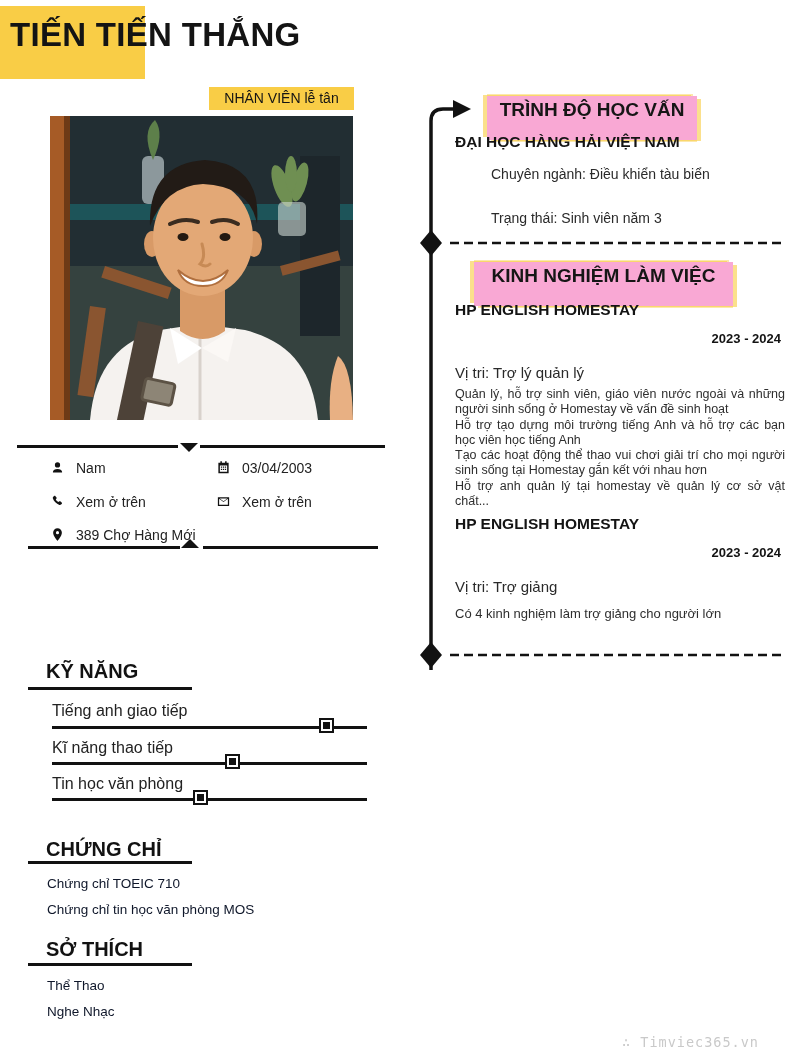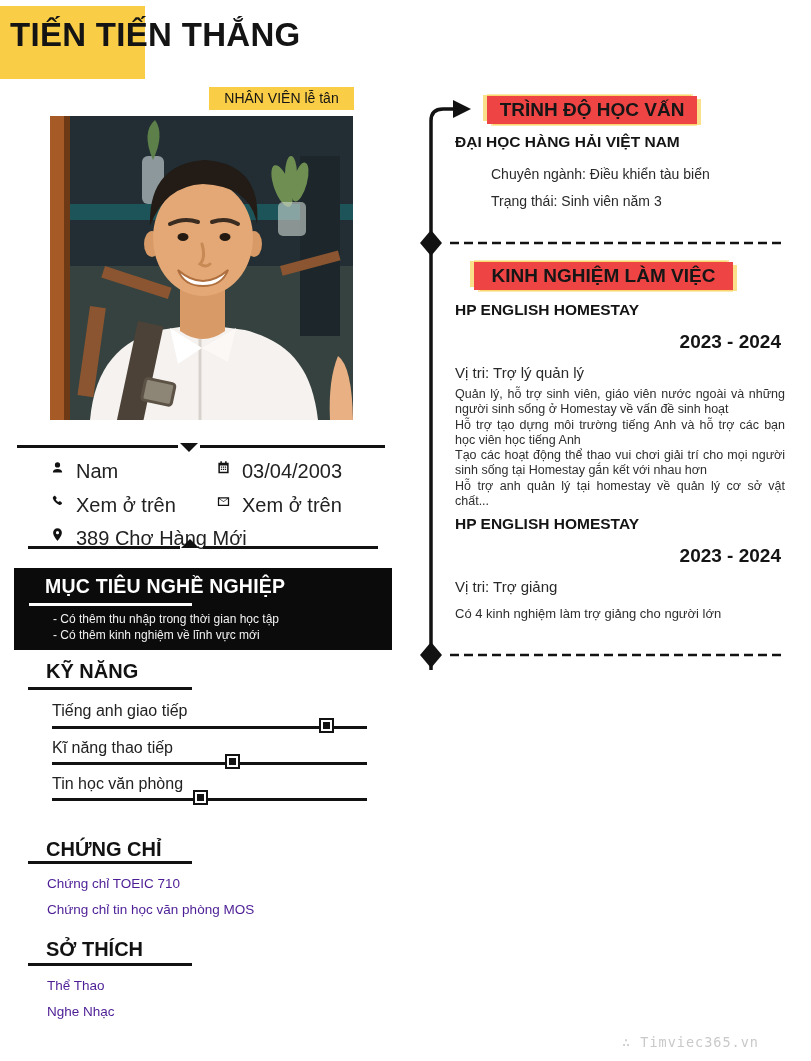--- a/index.html
+++ b/index.html
@@ -15,52 +15,52 @@
   .role-badge { left:209px; top:87px; width:145px; height:23px; background:#F9CD46;
     font-size:14px; text-align:center; line-height:23px; color:#141414; }
 
   
   .photo { left:50px; top:116px; width:303px; height:304px; }
 
   
   .hline { position:absolute; height:3px; background:#121212; }
   .tri-down { position:absolute; width:0; height:0; border-left:9px solid transparent; border-right:9px solid transparent; border-top:9px solid #121212; }
   .tri-up   { position:absolute; width:0; height:0; border-left:9px solid transparent; border-right:9px solid transparent; border-bottom:9px solid #121212; }
-  .contact-item { position:absolute; font-size:20px; color:#222; white-space:nowrap; }
+  .contact-item { position:absolute; font-size:14px; color:#222; white-space:nowrap; }
   .contact-item svg { position:absolute; left:0; top:0; width:15px; height:15px; }
   .contact-item span { margin-left:26px; }
 
   
   .objective-box { left:14px; top:568px; width:378px; height:82px; background:#0b0b0b; color:#fff; }
   .objective-title { position:absolute; left:31px; top:7px; font-size:19.5px; font-weight:800; letter-spacing:.2px; }
   .objective-underline { position:absolute; left:15px; top:35px; width:163px; height:2.5px; background:#fff; }
   .objective-item { position:absolute; left:39px; font-size:12px; color:#f2f2f2; white-space:nowrap; }
 
   
   .sec-heading { position:absolute; left:46px; font-size:20px; font-weight:800; color:#121212; white-space:nowrap; }
   .sec-underline { position:absolute; left:28px; width:164px; height:3px; background:#121212; }
-  .plain-item { position:absolute; left:47px; font-size:13.5px; color:#4c1d95; white-space:nowrap; }
+  .plain-item { position:absolute; left:47px; font-size:13.5px; color:#0f172a; white-space:nowrap; }
 
   
   .skill-label { position:absolute; left:0; font-size:16px; color:#222; white-space:nowrap; }
   .skill-line { position:absolute; left:0; width:315px; height:3px; background:#121212; }
   .skill-marker { position:absolute; top:-6.5px; width:7px; height:7px; background:#121212;
     border:2px solid #ffffff; outline:2.5px solid #121212; }
 
   
   .timeline-svg { left:410px; top:85px; width:401px; height:615px; }
-  .section-tag { position:absolute; background:#ef4444; color:#161616; font-size:19px; font-weight:800;
-    text-align:center; line-height:28px; height:28px; white-space:nowrap;
+  .section-tag { position:absolute; background:#f9a8d4; color:#161616; font-size:19px; font-weight:800;
+    text-align:center; line-height:28px; height:44px; white-space:nowrap;
     box-shadow: 5px 2px 0 -1px rgba(249,205,70,.62), -5px -2px 0 -1px rgba(249,205,70,.62),
                 2px 4px 0 -2px rgba(249,205,70,.45), -2px -4px 0 -2px rgba(249,205,70,.45); }
   .tag-edu { left:487px; top:96px; width:210px; }
   .tag-exp { left:474px; top:262px; width:259px; }
   .r-bold { position:absolute; left:455px; font-size:15.5px; font-weight:800; color:#141414; white-space:nowrap; }
   .r-text { position:absolute; left:455px; font-size:14px; color:#2a2a2a; white-space:nowrap;margin-left:36px; }
-  .job-period { position:absolute; right:30px; font-size:19px; font-weight:800; color:#141414; }
+  .job-period { position:absolute; right:30px; font-size:13px; font-weight:800; color:#141414; }
   .job-position { position:absolute; left:455px; font-size:15px; color:#2a2a2a; }
   .job-desc { position:absolute; left:455px; width:330px; font-size:12.5px; line-height:1.22;
     color:#2e2e2e; text-align:justify; white-space:pre-line; }
 
   .watermark { left:622px; top:1034px; font-family:"DejaVu Sans Mono", monospace;
     font-size:13.5px; color:#c9c9c9; letter-spacing:1px; white-space:nowrap; }
 </style>
 </head>
 <body>
 
@@ -142,26 +142,20 @@
     <svg viewBox="0 0 24 24">
         <path fill="#121212" d="M12 2a7 7 0 0 0-7 7c0 5.2 7 13 7 13s7-7.8 7-13a7 7 0 0 0-7-7Zm0 9.5A2.5 2.5 0 1 1 12 6.5a2.5 2.5 0 0 1 0 5Z"></path>
       </svg>
     <span>389 Chợ Hàng Mới</span>
   </div>
 
   <div class="hline" style="left:28px; top:546px; width:152px;"></div>
   <div class="tri-up" style="left:181px; top:539px;"></div>
   <div class="hline" style="left:203px; top:546px; width:175px;"></div>
 
-  <div class="abs objective-box">
-    <div class="objective-title">MỤC TIÊU NGHỀ NGHIỆP</div>
-    <div class="objective-underline"></div>
-    <div class="objective-item" style="top:44px;">- Có thêm thu nhập trong thời gian học tập</div>
-    <div class="objective-item" style="top:60px;">- Có thêm kinh nghiệm về lĩnh vực mới</div>
-  </div>
 
   <div class="sec-heading" style="top:660px;">KỸ NĂNG</div>
   <div class="sec-underline" style="top:687px;"></div>
   <div class="abs" style="left:52px; top:702px; width:315px; height:110px;">
     <div class="skill-label" style="top:0;">Tiếng anh giao tiếp</div>
     <div class="skill-line" style="top:24px;">
       <div class="skill-marker" style="left: calc(88% - 8px);"></div>
     </div>
     <div class="skill-label" style="top:37px;">Kĩ năng thao tiếp</div>
     <div class="skill-line" style="top:60px;">
@@ -188,21 +182,21 @@
     <polygon points="43,15 61,24 43,33" fill="#121212"></polygon>
     <path d="M21 145 L32 158 L21 171 L10 158 Z" fill="#121212"></path>
     <line x1="40" y1="158" x2="372" y2="158" stroke="#121212" stroke-width="2.5" stroke-dasharray="9 5"></line>
     <path d="M21 557 L32 570 L21 583 L10 570 Z" fill="#121212"></path>
     <line x1="40" y1="570" x2="372" y2="570" stroke="#121212" stroke-width="2.5" stroke-dasharray="9 5"></line>
   </svg>
 
   <div class="section-tag tag-edu">TRÌNH ĐỘ HỌC VẤN</div>
   <div class="r-bold" style="top:133px;">ĐẠI HỌC HÀNG HẢI VIỆT NAM</div>
   <div class="r-text" style="top:166px;">Chuyên ngành: Điều khiển tàu biển</div>
-  <div class="r-text" style="top:193px;">Trạng thái: Sinh viên năm 3</div>
+  <div class="r-text" style="top:210px;">Trạng thái: Sinh viên năm 3</div>
 
   <div class="section-tag tag-exp">KINH NGHIỆM LÀM VIỆC</div>
 
   <div class="r-bold" style="top:301px;">HP ENGLISH HOMESTAY</div>
   <div class="job-period" style="top:331px;">2023 - 2024</div>
   <div class="job-position" style="top:364px;">Vị tri: Trợ lý quản lý</div>
   <div class="job-desc" style="top:387px;">Quản lý, hỗ trợ sinh viên, giáo viên nước ngoài và những người sinh sống ở Homestay về vấn đề sinh hoạt
 Hỗ trợ tạo dựng môi trường tiếng Anh và hỗ trợ các bạn học viên học tiếng Anh
 Tạo các hoạt động thể thao vui chơi giải trí cho mọi người sinh sống tại Homestay gắn kết với nhau hơn
 Hỗ trợ anh quản lý tại homestay về quản lý cơ sở vật chất...</div>

